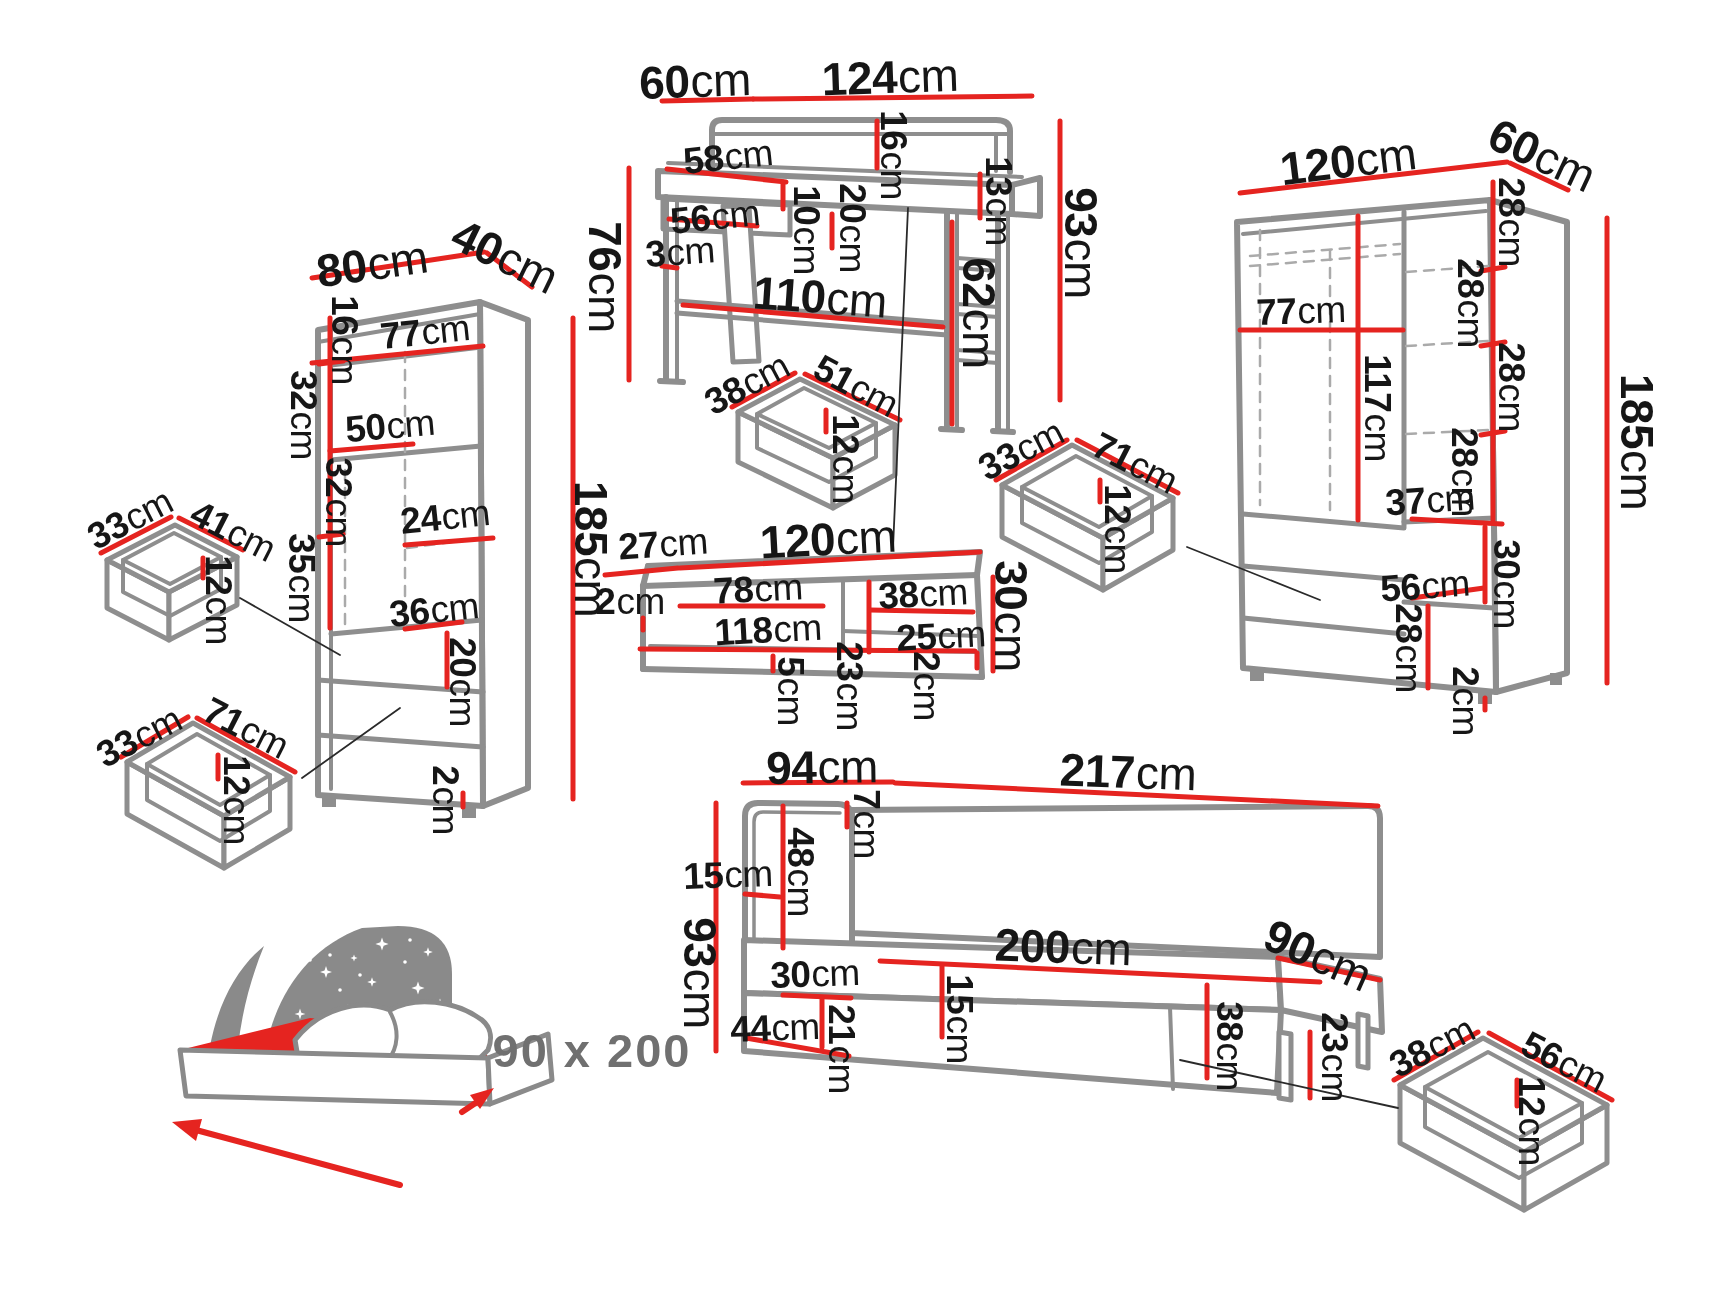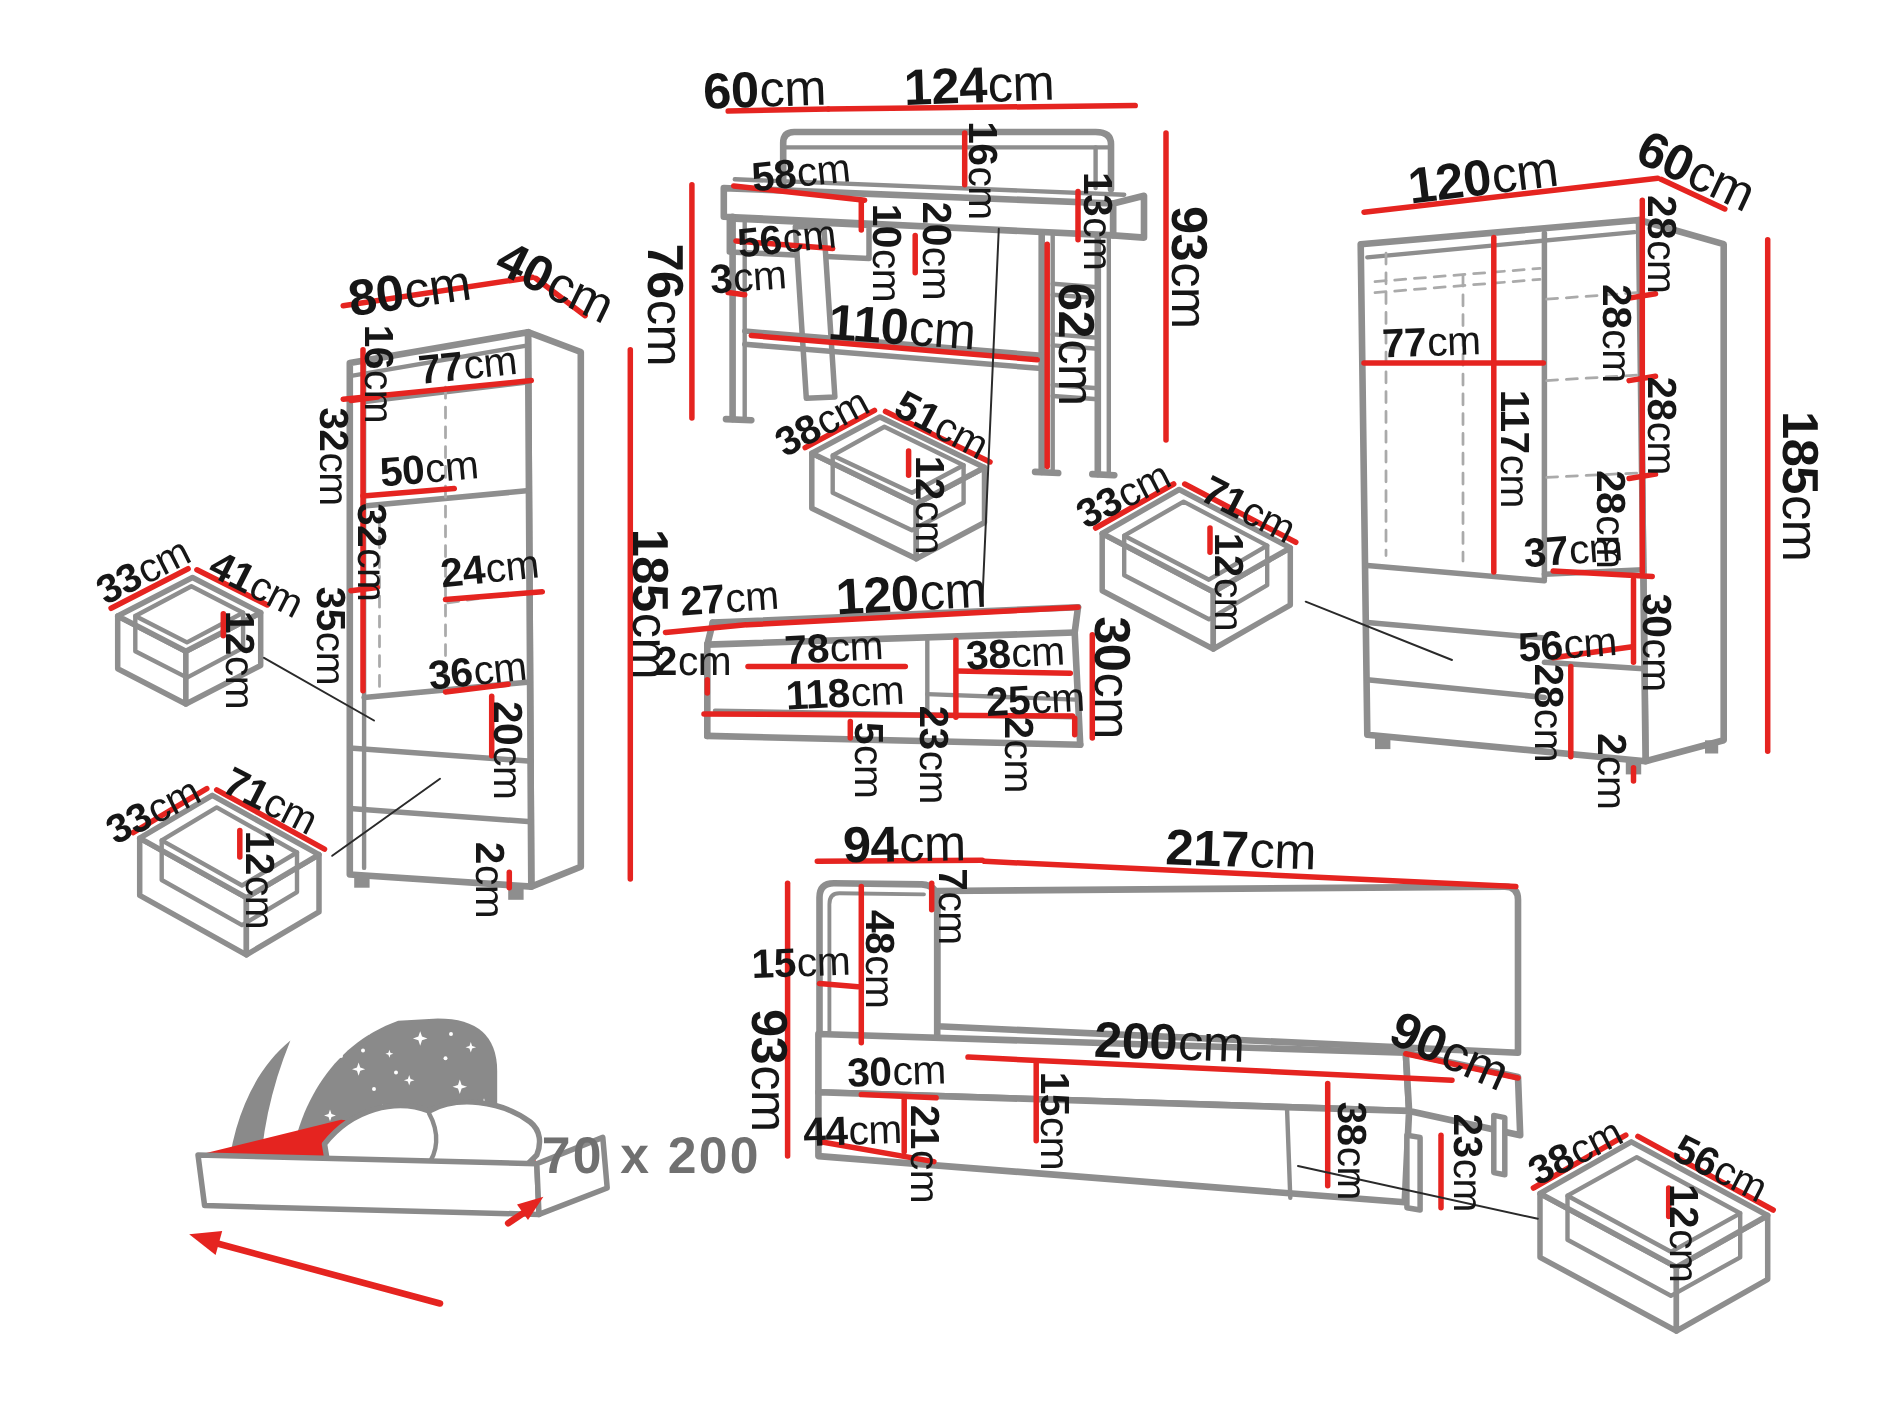--- a/index.html
+++ b/index.html
@@ -399,15 +399,15 @@
 <div class="d" style="left:747px;top:384px;--r:-28deg"><b>38</b><i>cm</i></div>
 <div class="d" style="left:856px;top:386px;--r:28deg"><b>51</b><i>cm</i></div>
 <div class="d" style="left:845px;top:459px;--r:90deg"><b>12</b><i>cm</i></div>
 <div class="d" style="left:1021px;top:450px;--r:-27deg"><b>33</b><i>cm</i></div>
 <div class="d" style="left:1135px;top:463px;--r:27deg"><b>71</b><i>cm</i></div>
 <div class="d" style="left:1117px;top:529px;--r:90deg"><b>12</b><i>cm</i></div>
 <div class="d" style="left:1432px;top:1047px;--r:-27deg"><b>38</b><i>cm</i></div>
 <div class="d" style="left:1564px;top:1062px;--r:27deg"><b>56</b><i>cm</i></div>
 <div class="d" style="left:1531px;top:1121px;--r:90deg"><b>12</b><i>cm</i></div>
 
-<div class="d g" style="left:592px;top:1050px"><span>70 x 200</span></div>
+<div class="d g" style="left:592px;top:1050px"><span>90 x 200</span></div>
 
 </div>
 
 </body></html>

